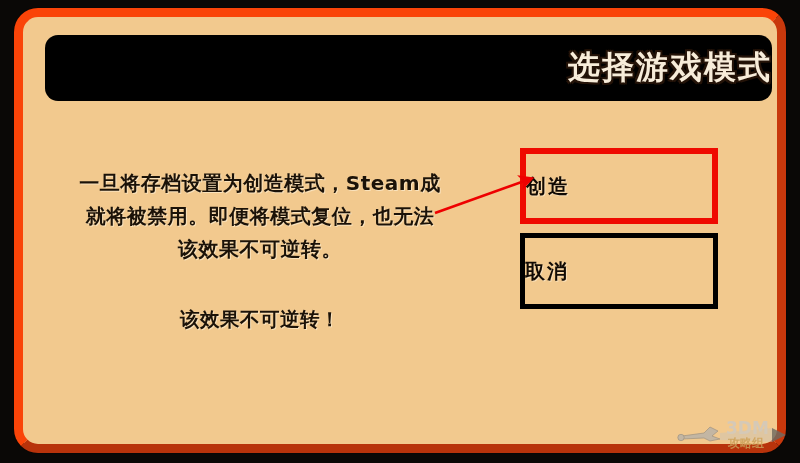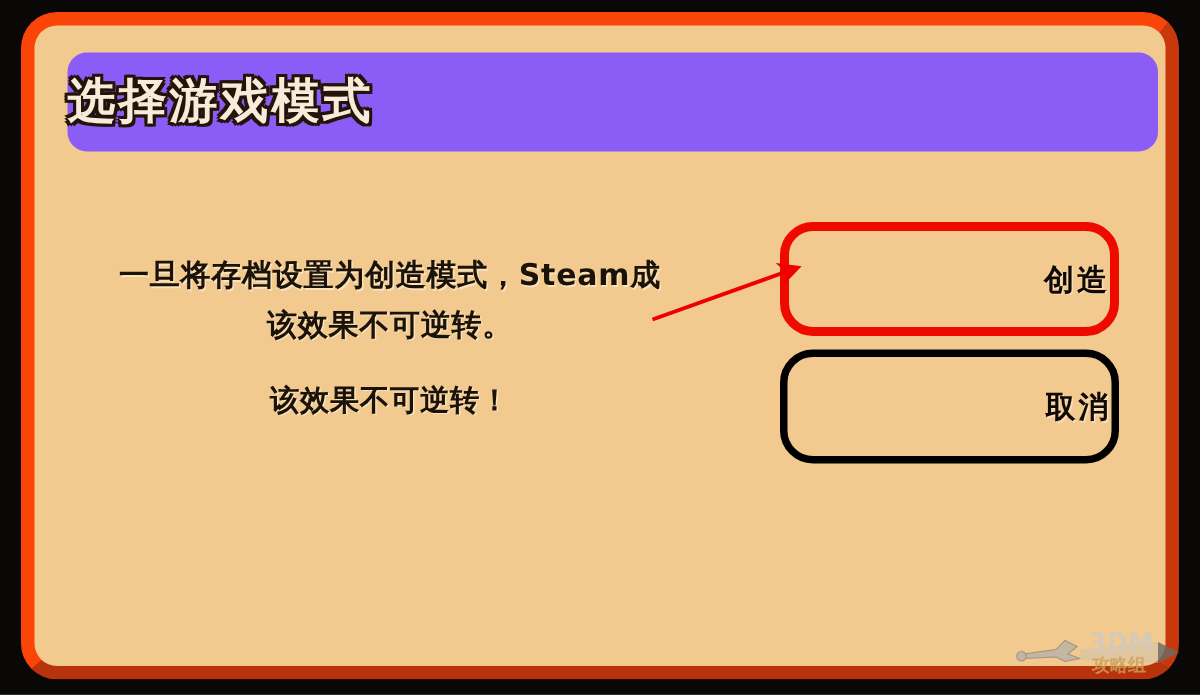--- a/index.html
+++ b/index.html
@@ -33,25 +33,25 @@
     box-shadow: 0 0 0 1px rgba(0,0,0,0.15);
   }
 
   
   #header-bar {
     position: absolute;
     left: 22px;
     top: 18px;
     width: 727px;
     height: 66px;
-    background: #8b5cf6;
+    background: #000000;
     border-radius: 13px;
     display: flex;
     align-items: center;
-    justify-content: flex-start;
+    justify-content: flex-end;
   }
   #dialog-title {
     font-size: 32px;
     font-weight: bold;
     color: #f7ecd9;
     letter-spacing: 2px;
     text-shadow:
       -2px -2px 0 #241308, 2px -2px 0 #241308,
       -2px  2px 0 #241308, 2px  2px 0 #241308,
       0 -2px 0 #241308, 0 2px 0 #241308,
@@ -69,44 +69,44 @@
   }
   .msg-line {
     font-size: 20px;
     font-weight: bold;
     color: #1b1208;
     line-height: 33px;
     letter-spacing: 0.5px;
     text-shadow: 1px 1px 0 rgba(255,245,225,0.55);
   }
   #message-warning {
-    margin-top: 20px;
+    margin-top: 40px;
     font-size: 19.5px;
     font-weight: bold;
     color: #1b1208;
     letter-spacing: 0.5px;
     text-shadow: 1px 1px 0 rgba(255,245,225,0.55);
   }
 
   
   #button-column {
     position: absolute;
     left: 497px;
     top: 131px;
     width: 228px;
   }
   .mode-button {
     box-sizing: border-box;
-    width: 226px;
+    width: 198px;
     height: 76px;
-    border-radius: 22px;
+    border-radius: 0;
     background: #f2c98e;
     display: flex;
     align-items: center;
-    justify-content: flex-end;
+    justify-content: flex-start;
     margin-bottom: 9px;
     cursor: pointer;
   }
   .mode-button.highlighted {
     border: 6px solid #ef0a00;
   }
   .mode-button.plain {
     border: 5px solid #000000;
   }
   .mode-button-label {
@@ -156,20 +156,21 @@
 <div id="screen">
 
   <div id="dialog-frame">
 
     <div id="header-bar">
       <div id="dialog-title">选择游戏模式</div>
     </div>
 
     <div id="message-column">
       <div class="msg-line">一旦将存档设置为创造模式，Steam成</div>
+      <div class="msg-line">就将被禁用。即便将模式复位，也无法</div>
       <div class="msg-line">该效果不可逆转。</div>
       <div id="message-warning">该效果不可逆转！</div>
     </div>
 
     <div id="button-column">
 
       <div class="mode-button highlighted">
         <span class="mode-button-label">创造</span>
       </div>
 

